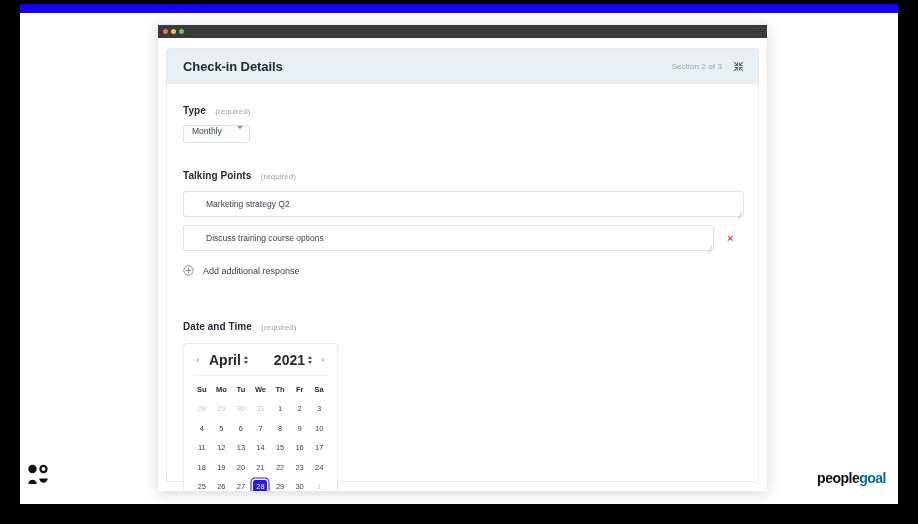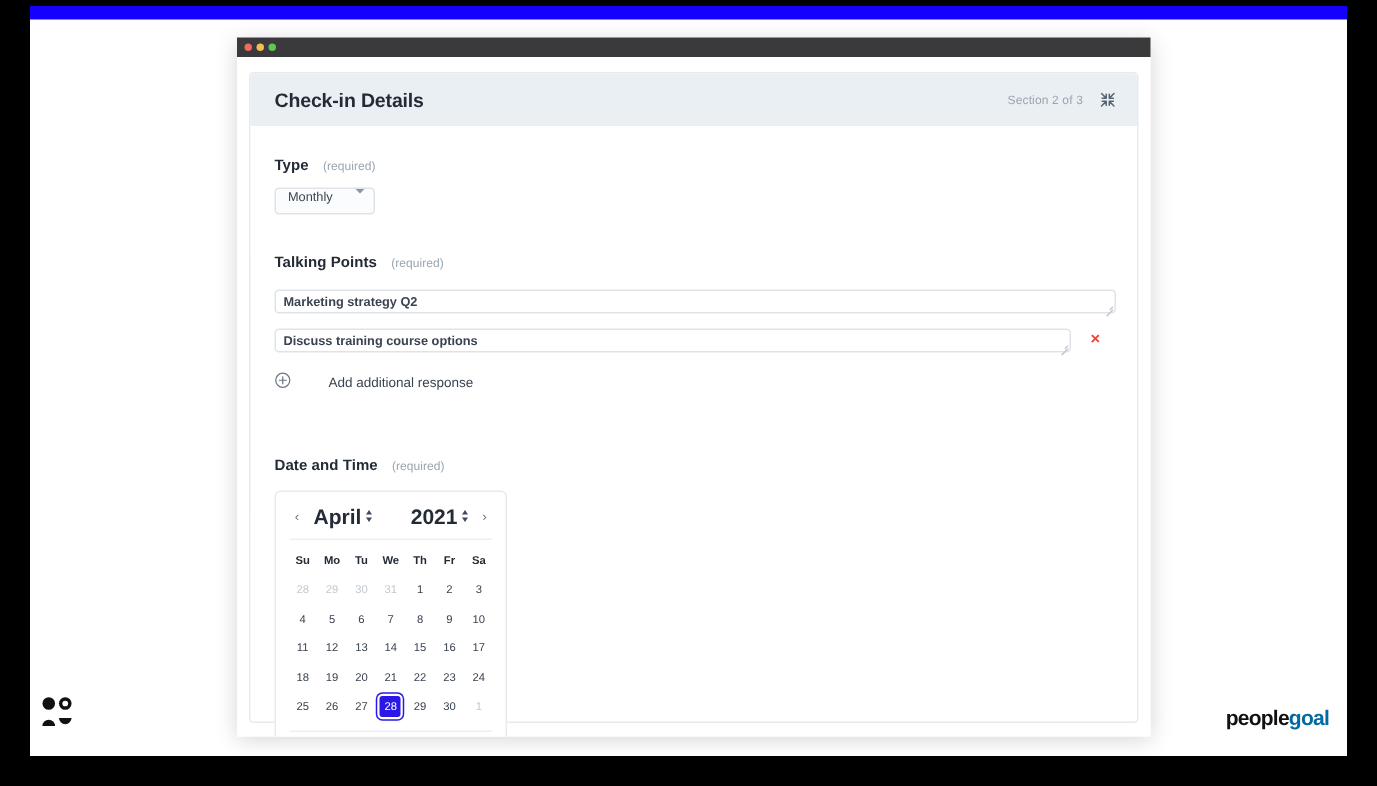--- a/index.html
+++ b/index.html
@@ -136,31 +136,30 @@
   }
 
   
   #talking-block { margin-bottom: 36px; }
   .tp-row {
     display: flex;
     align-items: center;
     margin-top: 8px;
   }
   .tp-input {
-    height: 16px;
+    height: 26px;
     border: 1px solid #dfe3e8;
     border-radius: 3px;
     background: #ffffff;
     font-size: 8.5px;
     color: #3a4450;
     font-family: "Liberation Sans", sans-serif;
-    padding: 0 5px;
+    padding: 0 22px;
     outline: none;
     position: relative;
-    font-weight: bold;
   }
   .tp-input-wrap { position: relative; }
   .tp-resize {
     position: absolute;
     right: 2px; bottom: 2px;
     width: 5px; height: 5px;
     pointer-events: none;
   }
   .tp-resize::before, .tp-resize::after {
     content: "";
@@ -181,21 +180,21 @@
     font-size: 11px;
     font-weight: bold;
     line-height: 1;
     cursor: pointer;
     user-select: none;
   }
 
   #add-response-row {
     display: flex;
     align-items: center;
-    gap: 25px;
+    gap: 9px;
     margin-top: 11px;
     cursor: pointer;
   }
   #add-response-label { font-size: 9px; color: #3a4450; }
 
   
   #datetime-block { margin-bottom: 0; }
   #calendar {
     margin-top: 9px;
     width: 155px;

